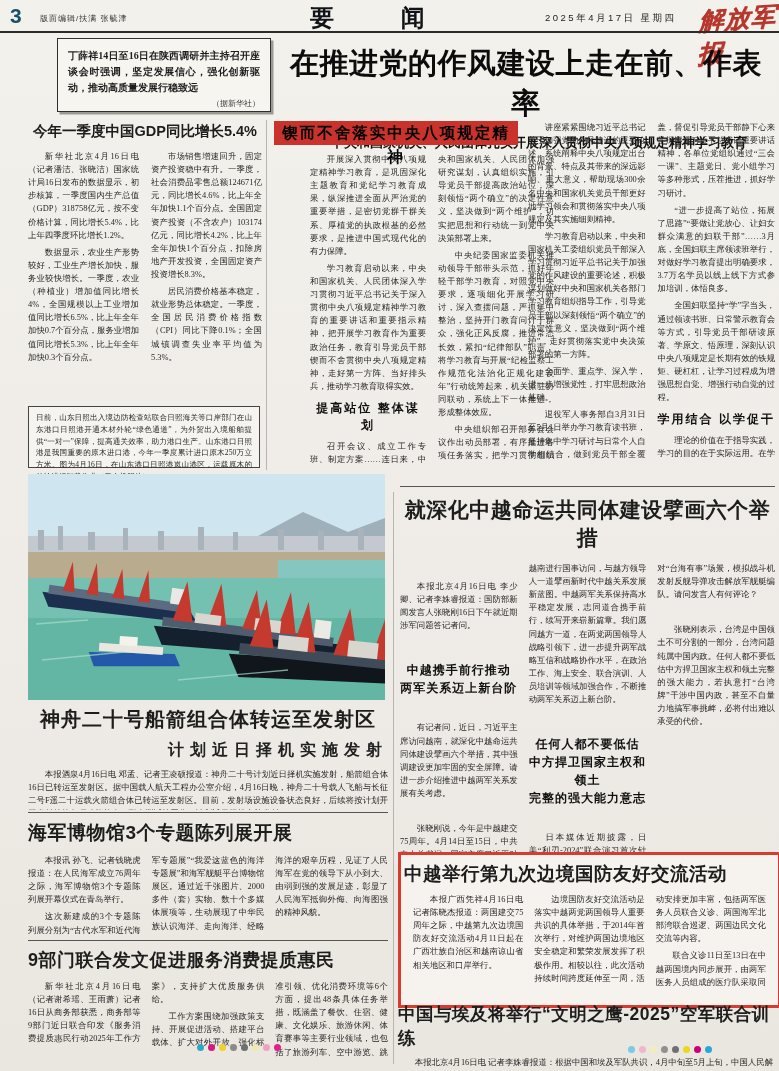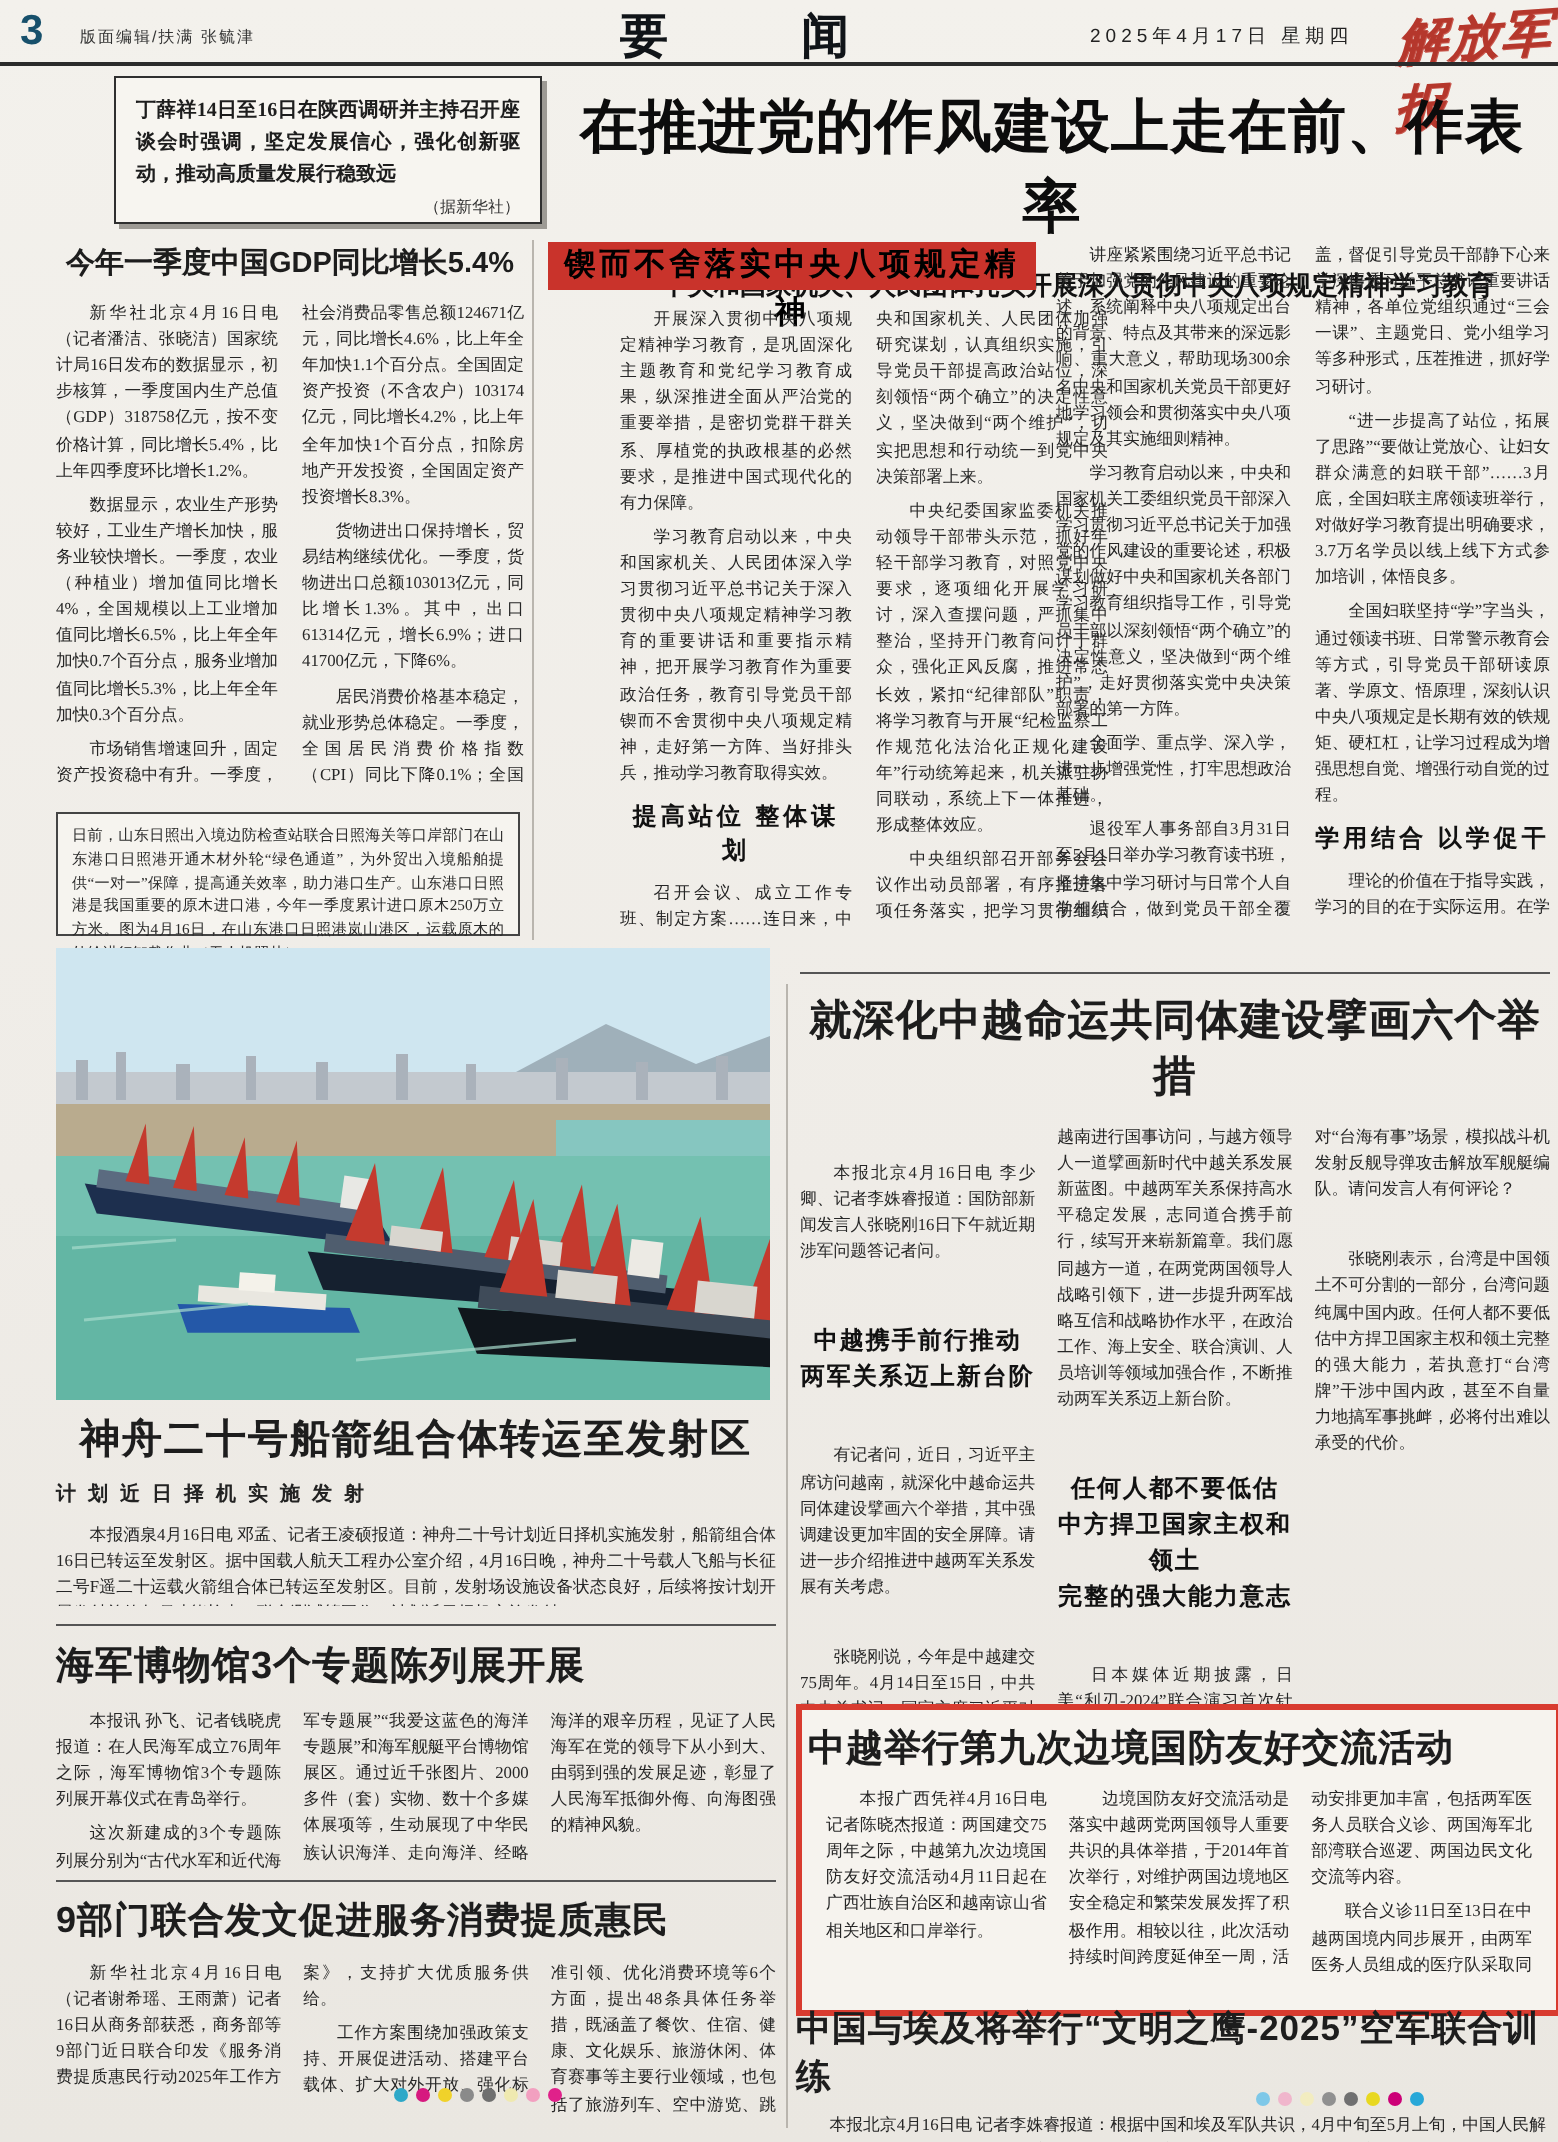--- a/index.html
+++ b/index.html
@@ -19,21 +19,21 @@
   .brief-box{border:1.5px solid #2f2f2f;box-shadow:2.5px 2.5px 0 #9d9a94;background:#f7f5f0;padding:9px 10px 5px 10px;}
   .brief-box .t{font-size:10px;font-weight:bold;line-height:1.6;text-align:justify;}
   .brief-box .src{font-size:8px;text-align:right;color:#333;margin-top:2px;}
   
   .lead-head{font-family:"Liberation Sans",sans-serif;font-weight:900;font-size:29px;letter-spacing:0.5px;color:#0c0c0c;text-align:center;}
   .lead-sub{font-family:"Liberation Sans",sans-serif;font-weight:bold;font-size:13px;color:#111;text-align:center;margin-top:10px;}
   .h-gdp{font-family:"Liberation Sans",sans-serif;font-weight:900;font-size:14.5px;text-align:center;}
   .h-mnd{font-family:"Liberation Sans",sans-serif;font-weight:900;font-size:21px;letter-spacing:0.5px;text-align:center;}
   .h-mid{font-family:"Liberation Serif",serif;font-weight:900;font-size:20px;letter-spacing:1px;text-align:center;}
   .h-mid2{font-family:"Liberation Sans",sans-serif;font-weight:900;font-size:18px;letter-spacing:0.5px;}
-  .deck{font-size:10px;letter-spacing:6px;text-align:left;font-weight:bold;color:#222;}
+  .deck{font-size:16px;letter-spacing:6px;text-align:right;font-weight:bold;color:#222;}
   
   .red-banner{background:#c9332b;color:#000000;font-family:"Liberation Sans",sans-serif;font-weight:900;font-size:15.5px;letter-spacing:2px;text-align:center;line-height:24px;height:24px;}
   .red-box{border:3px solid #d83b2f;background:#f6f3ee;}
   
   .flow{overflow:hidden;}
   .flow p{margin:0 0 4px 0;font-size:8.4px;line-height:1.56;text-align:justify;text-indent:2em;color:#262626;}
   .flow h4{font-family:"Liberation Sans",sans-serif;font-size:12px;font-weight:900;text-align:center;margin:7px 0 6px 0;letter-spacing:2px;color:#111;break-inside:avoid;}
   .flow h4.mnd{font-size:12px;letter-spacing:1px;line-height:1.5;}
   .c2{column-count:2;column-gap:12px;}
   .c3{column-count:3;column-gap:11px;}
@@ -64,21 +64,20 @@
     <div class="lead-head">在推进党的作风建设上走在前、作表率</div>
     <div class="lead-sub">——中央和国家机关、人民团体扎实开展深入贯彻中央八项规定精神学习教育</div>
   </div>
 
   <div class="abs" style="left:28px;top:122px;width:234px;">
     <div class="h-gdp">今年一季度中国GDP同比增长5.4%</div>
     <div class="flow c2" style="height:248px;margin-top:9px;">
       <p>新华社北京4月16日电（记者潘洁、张晓洁）国家统计局16日发布的数据显示，初步核算，一季度国内生产总值（GDP）318758亿元，按不变价格计算，同比增长5.4%，比上年四季度环比增长1.2%。</p>
       <p>数据显示，农业生产形势较好，工业生产增长加快，服务业较快增长。一季度，农业（种植业）增加值同比增长4%，全国规模以上工业增加值同比增长6.5%，比上年全年加快0.7个百分点，服务业增加值同比增长5.3%，比上年全年加快0.3个百分点。</p>
       <p>市场销售增速回升，固定资产投资稳中有升。一季度，社会消费品零售总额124671亿元，同比增长4.6%，比上年全年加快1.1个百分点。全国固定资产投资（不含农户）103174亿元，同比增长4.2%，比上年全年加快1个百分点，扣除房地产开发投资，全国固定资产投资增长8.3%。</p>
-      <p>货物进出口保持增长，贸易结构继续优化。一季度，货物进出口总额103013亿元，同比增长1.3%。其中，出口61314亿元，增长6.9%；进口41700亿元，下降6%。</p>
       <p>居民消费价格基本稳定，就业形势总体稳定。一季度，全国居民消费价格指数（CPI）同比下降0.1%；全国城镇调查失业率平均值为5.3%。</p>
 
     </div>
   </div>
   <div class="abs vrule" style="left:266px;top:120px;height:350px;"></div>
 
   <div class="abs red-banner" style="left:274px;top:121px;width:244px;">锲而不舍落实中央八项规定精神</div>
   <div class="abs flow c2" style="left:274px;top:153px;width:244px;height:318px;margin-left:36px;">
     <p>开展深入贯彻中央八项规定精神学习教育，是巩固深化主题教育和党纪学习教育成果，纵深推进全面从严治党的重要举措，是密切党群干群关系、厚植党的执政根基的必然要求，是推进中国式现代化的有力保障。</p>
     <p>学习教育启动以来，中央和国家机关、人民团体深入学习贯彻习近平总书记关于深入贯彻中央八项规定精神学习教育的重要讲话和重要指示精神，把开展学习教育作为重要政治任务，教育引导党员干部锲而不舍贯彻中央八项规定精神，走好第一方阵、当好排头兵，推动学习教育取得实效。</p>

